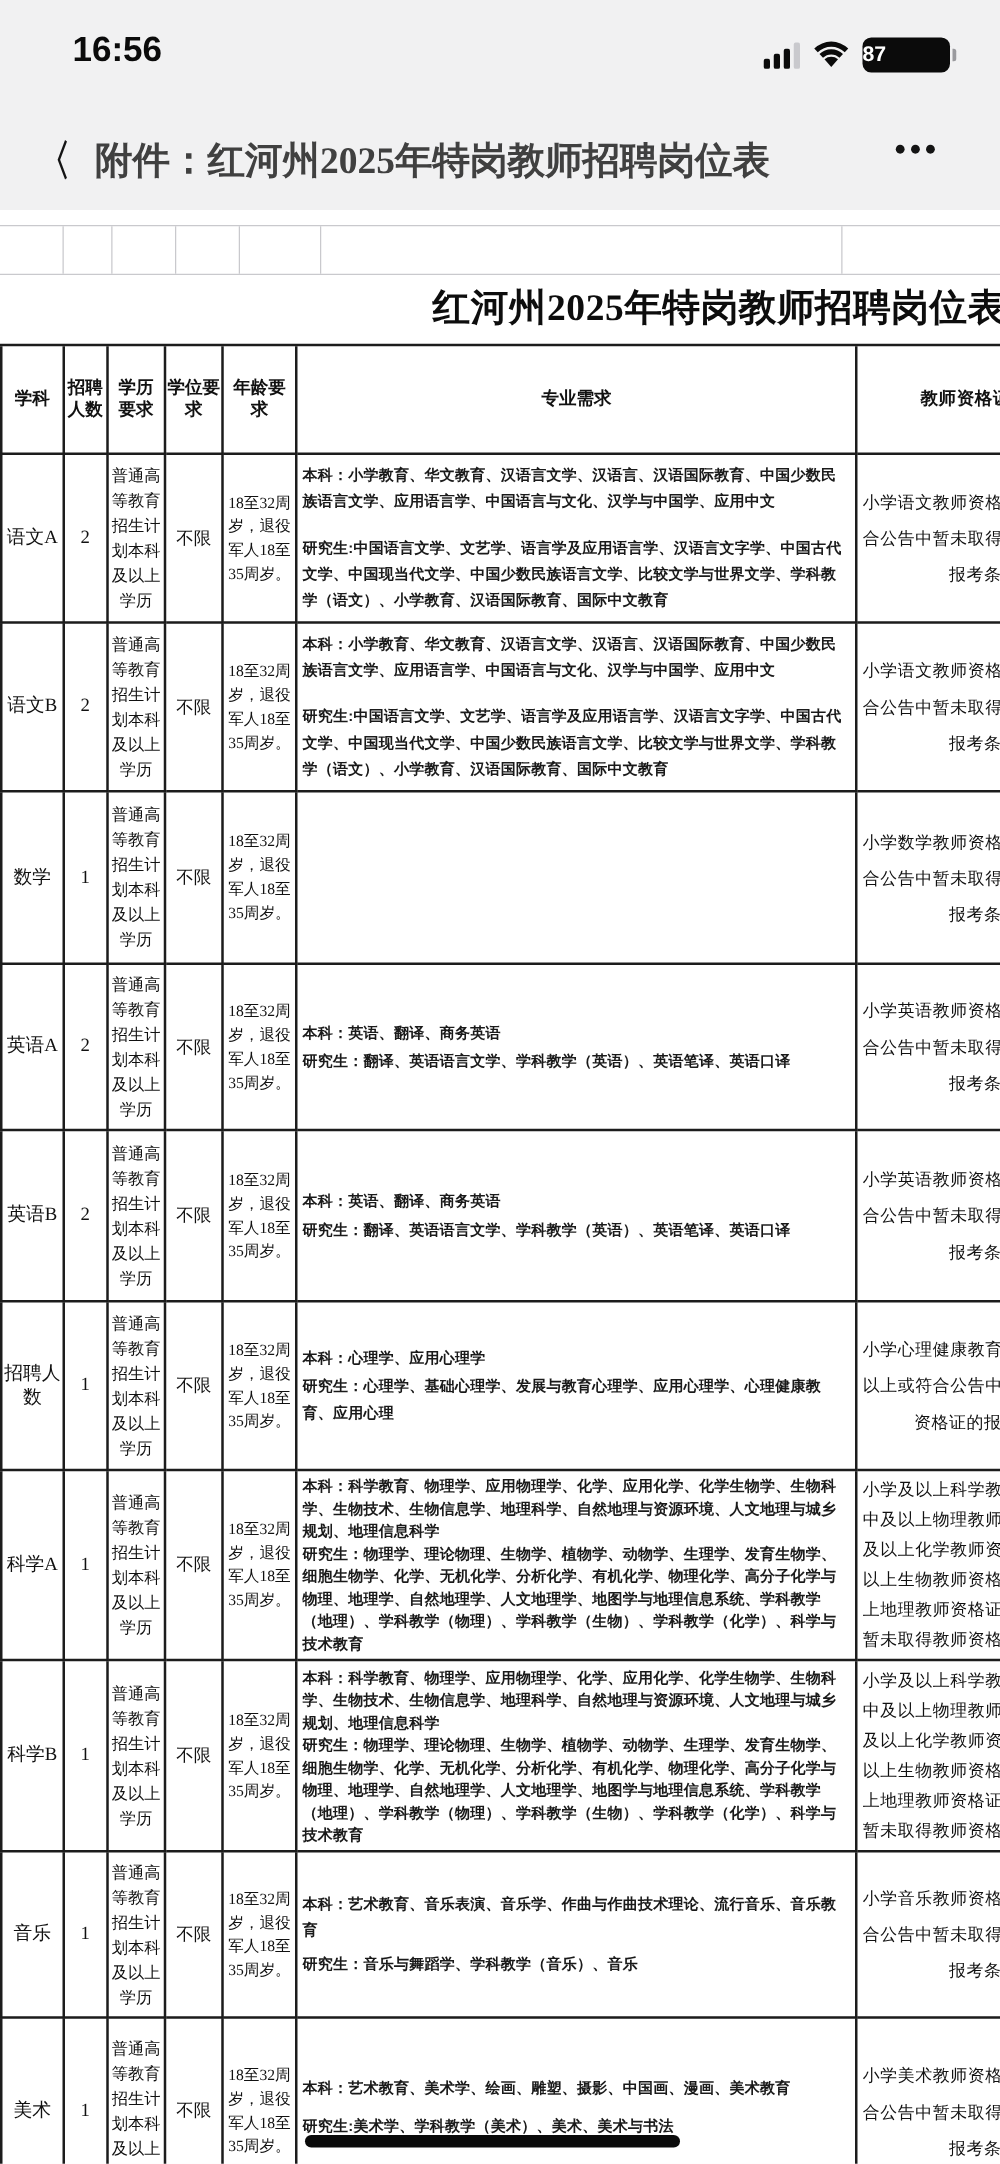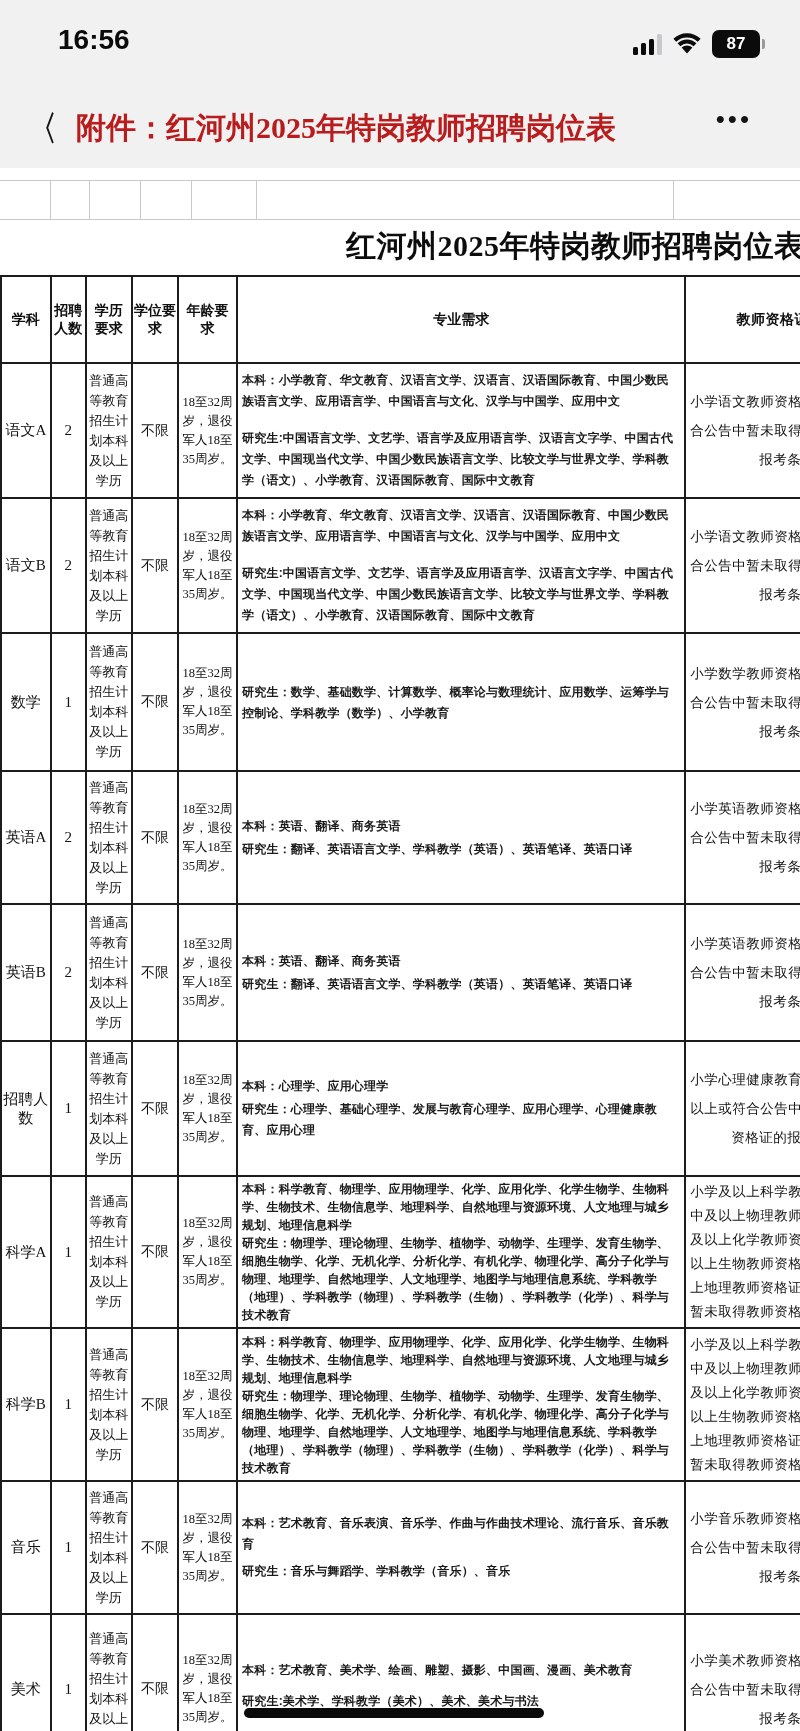--- a/index.html
+++ b/index.html
@@ -13,29 +13,29 @@
   .statusbar{position:absolute;top:0;left:0;width:800px;height:90px;}
   .time{position:absolute;left:58px;top:24px;font-family:"Liberation Sans",sans-serif;
         font-weight:bold;font-size:28px;color:#0b0b0b;}
   .sicons{position:absolute;right:40px;top:30px;display:flex;align-items:center;gap:10px;}
   .signal{display:flex;align-items:flex-end;gap:3px;height:22px;}
   .signal i{display:block;width:5px;border-radius:1.5px;background:#0b0b0b;}
   .signal i:nth-child(1){height:8px;}
   .signal i:nth-child(2){height:12px;}
   .signal i:nth-child(3){height:16px;}
   .signal i:nth-child(4){height:21px;background:#c9c9cd;}
-  .battery{position:relative;width:48px;height:28px;background:#0b0b0b;border-radius:7px;
-           display:flex;align-items:center;justify-content:center;}
+  .battery{position:relative;width:70px;height:28px;background:#0b0b0b;border-radius:7px;
+           display:flex;align-items:center;}
   .battery span{color:#fff;font-family:"Liberation Sans",sans-serif;font-weight:bold;font-size:17px;}
   .battery:after{content:"";position:absolute;right:-5px;top:9px;width:3px;height:10px;
                  background:#9a9a9e;border-radius:0 2px 2px 0;}
   .navbar{position:absolute;top:90px;left:0;width:800px;height:78px;}
   .back{position:absolute;left:26px;top:16px;font-size:34px;font-weight:bold;color:#141414;
         font-family:"Liberation Sans",sans-serif;transform:scaleX(.8);cursor:pointer;}
-  .navtitle{position:absolute;left:76px;top:18px;font-size:30px;font-weight:bold;color:#b91c1c;
+  .navtitle{position:absolute;left:76px;top:18px;font-size:30px;font-weight:bold;color:#404040;
             white-space:nowrap;width:580px;overflow:hidden;}
   .more{position:absolute;right:48px;top:14px;font-size:26px;letter-spacing:3px;color:#141414;
         font-family:"Liberation Sans",sans-serif;cursor:pointer;}
 
   
   .doc{position:absolute;top:168px;left:0;width:800px;height:1563px;background:#fff;}
   .empty-row{position:absolute;top:12px;left:0;width:800px;height:38px;
              border-top:1px solid #c9c9cd;border-bottom:1px solid #c9c9cd;display:flex;}
   .empty-row i{display:block;height:100%;border-right:1px solid #c9c9cd;}
   .doctitle{position:absolute;top:58px;left:346px;font-size:30px;font-weight:bold;
@@ -151,21 +151,20 @@
               <span class="cert-line">报考条件</span>
             </div>
           </div>
           <div class="trow" style="height: 138px;">
             <div class="cell c-sub">数学</div>
             <div class="cell c-cnt">1</div>
             <div class="cell c-edu">普通高等教育招生计划本科及以上学历</div>
             <div class="cell c-deg">不限</div>
             <div class="cell c-age">18至32周岁，退役军人18至35周岁。</div>
             <div class="cell c-maj">
-              <p style="margin-top: 2px;">研究生：数学、基础数学、计算数学、概率论与数理统计、应用数学、运筹学与控制论、学科教学（数学）、小学教育</p>
             </div>
             <div class="cell c-cert">
               <span class="cert-line long">小学数学教师资格证及</span>
               <span class="cert-line long">合公告中暂未取得教师</span>
               <span class="cert-line">报考条件</span>
             </div>
           </div>
           <div class="trow" style="height: 133px;">
             <div class="cell c-sub">英语A</div>
             <div class="cell c-cnt">2</div>

